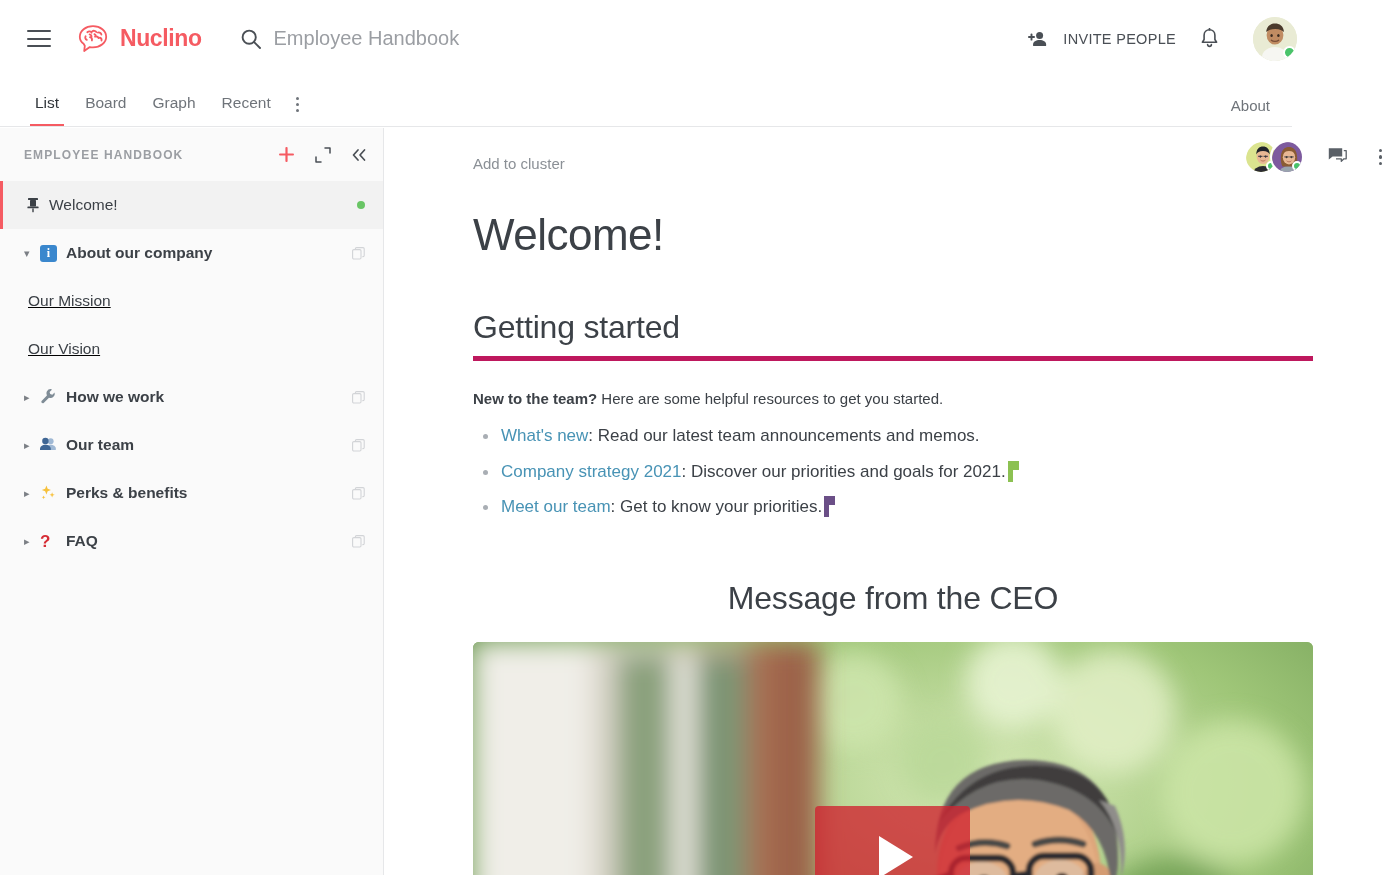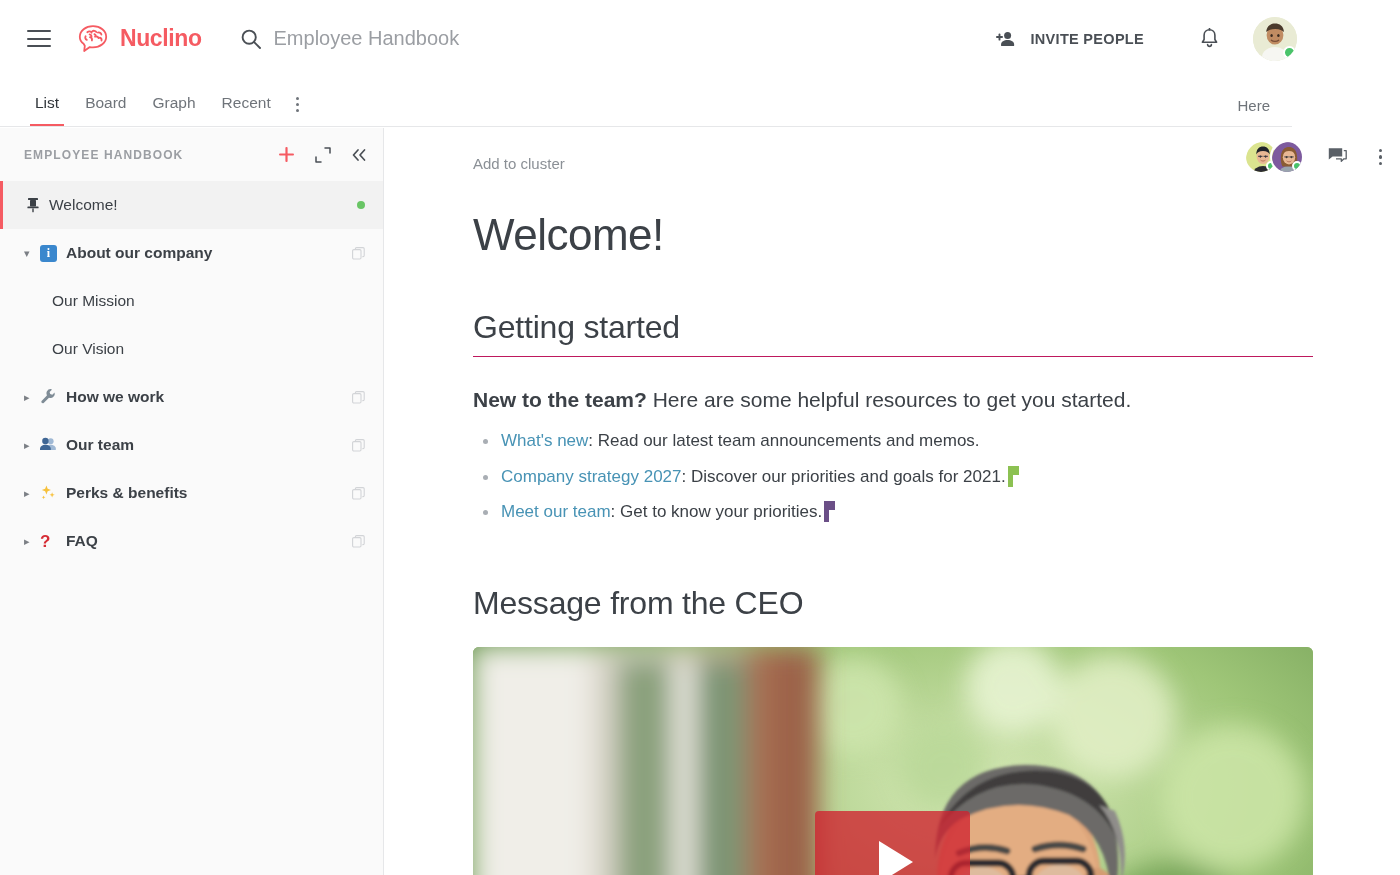--- a/index.html
+++ b/index.html
@@ -33,21 +33,21 @@
     display: flex; align-items: center; gap: 12px; margin-left: 38px; cursor: text;
   }
   .search-icon { width: 22px; height: 22px; display:block; }
   .search-text { font-size: 20px; color: #9b9ea3; font-weight: 400; }
 
   .topbar-right {
     margin-left: auto; display: flex; align-items: center; gap: 0px; padding-right: 18px;
   }
   .invite-btn {
     display:flex; align-items:center; gap:16px; cursor:pointer;
-    font-size: 14.5px; color: #4a4f55; letter-spacing: 0.3px; margin-right: 56px; font-weight: bold;
+    font-size: 14.5px; color: #4a4f55; letter-spacing: 0.3px; margin-right: 24px;
   }
   .invite-icon { width: 19px; height: 16px; display:block; }
   .bell-btn { cursor:pointer; margin-right: 34px; }
   .bell-icon { width: 19px; height: 21px; display:block; }
 
   .user-avatar {
     position: relative; width: 44px; height: 44px; border-radius: 50%;
     overflow: hidden; cursor: pointer; background: #e8ead2;
   }
   .presence {
@@ -106,21 +106,21 @@
   .sb-caret {
     width: 12px; display:inline-block; font-size: 11px; color: #7b7f85;
     margin-right: 4px; line-height:1;
   }
   .sb-emoji { font-size: 15px; margin-right: 8px; width: 18px; display:inline-block; line-height:1; }
   .sb-label { font-size: 15.5px; color: #3c4147; }
   .sb-label.bold { font-weight: bold; }
   .sb-label.child { font-size: 15.5px; color: #3c4147; font-weight: 400; }
   .sb-right { margin-left: auto; display:flex; align-items:center; }
   .dot-green { width: 8px; height: 8px; border-radius: 50%; background: #69c565; }
-  .sb-row-child { padding-left: 52px; }
+  .sb-row-child { padding-left: 28px; text-decoration: underline; }
 
   
   .em-info {
     width: 17px; height: 17px; border-radius: 3px; background: #3a87cd;
     color:#fff; font-size: 12px; font-weight: bold; font-family:"Liberation Serif", serif;
     display:flex; align-items:center; justify-content:center; line-height:1;
   }
 
   
   .main {
@@ -149,24 +149,24 @@
   .doc-body { position:absolute; left: 0; top: 62px; width: 1016px; }
   .doc-inner { margin-left: 89px; width: 840px; }
 
   h1.doc-title {
     font-size: 44px; font-weight: 400; color: #3c4147; line-height: 1.15;
     letter-spacing: -0.5px; margin-top: 20px;
   }
   h2.doc-h2 {
     font-size: 32px; font-weight: 400; color: #3c4147; letter-spacing: -0.2px;
   }
-  .h2-getting { margin-top: 48px; padding-bottom: 10px; border-bottom: 1px solid #be185d; }
-  .h2-ceo { margin-top: 60px; }
-
-  p.lead { margin-top: 27px; font-size: 21px; color: #3c4147; line-height: 1.5; }
+  .h2-getting { margin-top: 48px; padding-bottom: 10px; border-bottom: 5px solid #be185d; }
+  .h2-ceo { margin-top: 60px; text-align: center; }
+
+  p.lead { margin-top: 27px; font-size: 15px; color: #3c4147; line-height: 1.5; }
   p.lead b { font-weight: bold; }
 
   ul.res { margin-top: 14px; list-style: none; }
   ul.res li {
     position: relative; padding-left: 28px; font-size: 17px; color: #3c4147;
     line-height: 1.45; margin-bottom: 11px;
   }
   ul.res li::before {
     content:""; position:absolute; left: 10px; top: 10px;
     width: 5px; height: 5px; border-radius: 50%; background: #a9aeb4;
@@ -272,21 +272,21 @@
     <div class="tab active">List</div>
     <div class="tab">Board</div>
     <div class="tab">Graph</div>
     <div class="tab">Recent</div>
     <div class="tab-more">
         <i></i>
         <i></i>
         <i></i>
       </div>
   </div>
-  <div class="saved-label">Here</div>
+  <div class="saved-label">About</div>
 </div>
 
 <div class="sidebar">
   <div class="sb-header">
     <span class="sb-title">EMPLOYEE HANDBOOK</span>
     <div class="sb-actions">
       <svg class="sb-ico" width="17" height="17" viewBox="0 0 17 17">
         <rect x="7.4" y="1" width="2.2" height="15" rx="1" fill="#f55b62"></rect>
         <rect x="1" y="7.4" width="15" height="2.2" rx="1" fill="#f55b62"></rect>
       </svg>
@@ -468,21 +468,21 @@
 
       <p class="lead">
         <b>New to the team?</b><span> Here are some helpful resources to get you started.</span>
       </p>
 
       <ul class="res">
         <li>
           <a>What's new</a><span>: Read our latest team announcements and memos.</span>
         </li>
         <li>
-          <a>Company strategy 2027</a><span>: Discover our priorities and goals for 2021.</span><span class="cursor-flag cursor-green"></span>
+          <a>Company strategy 2021</a><span>: Discover our priorities and goals for 2021.</span><span class="cursor-flag cursor-green"></span>
         </li>
         <li>
           <a>Meet our team</a><span>: Get to know your priorities.</span><span class="cursor-flag cursor-purple"></span>
         </li>
       </ul>
 
       <h2 class="doc-h2 h2-ceo">Message from the CEO</h2>
 
       <div class="video">
         <svg viewBox="0 0 840 472" preserveAspectRatio="xMidYMid slice">

